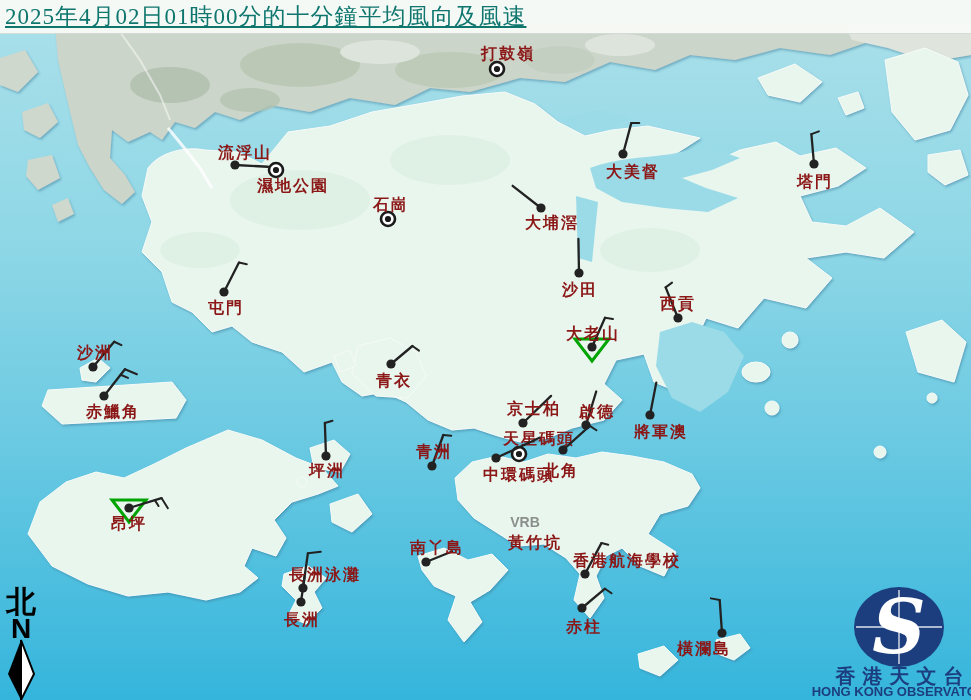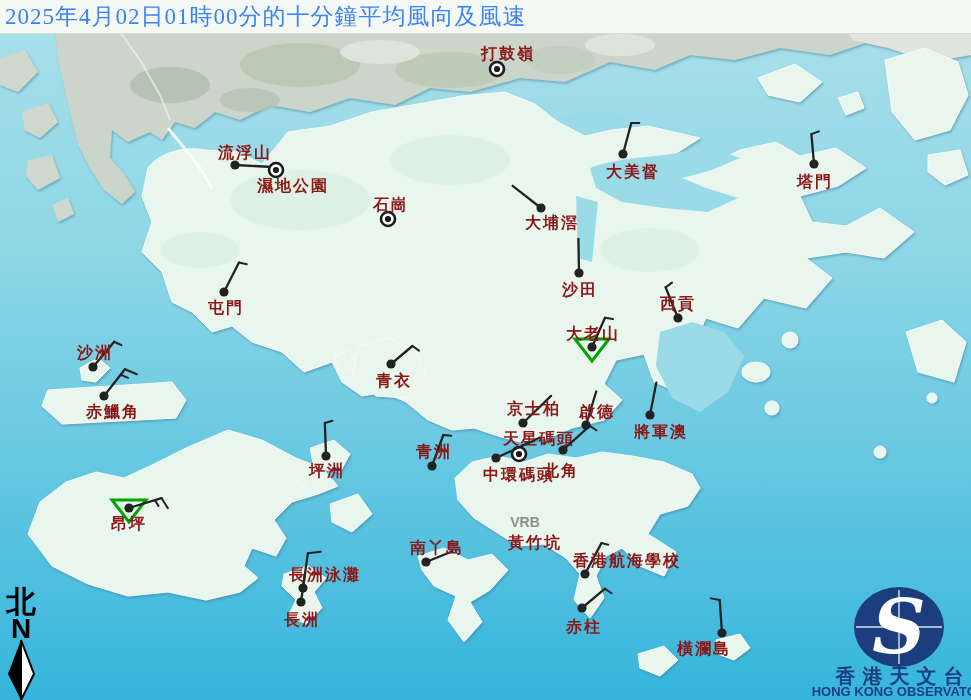--- a/index.html
+++ b/index.html
@@ -2,21 +2,21 @@
 <html><head>
 <meta charset="utf-8">
 <style>
   html,body{margin:0;padding:0;background:#dfe8ea;}
   .canvas{position:relative;width:971px;height:700px;overflow:hidden;
           font-family:"Liberation Serif","DejaVu Serif",serif;}
   .map-svg{position:absolute;left:0;top:0;}
   .titlebar{position:absolute;left:0;top:0;width:971px;height:33px;
             background:rgba(248,250,247,0.95);border-bottom:1px solid rgba(190,200,195,.6);
             display:flex;align-items:center;}
-  .titlebar span{font-size:23px;color:#3b82f6;letter-spacing:1px;padding-left:5px;white-space:nowrap;}
+  .titlebar span{font-size:23px;color:#0f766e;letter-spacing:1px;padding-left:5px;white-space:nowrap;text-decoration:underline;}
   text{user-select:none;}
   .stlabel{font-family:"Liberation Serif","DejaVu Serif",serif;font-weight:bold;}
 </style>
 </head>
 <body>
 
 <div class="canvas">
 
 <svg class="map-svg" width="971" height="700" viewBox="0 0 971 700" xmlns="http://www.w3.org/2000/svg">
   <defs>

